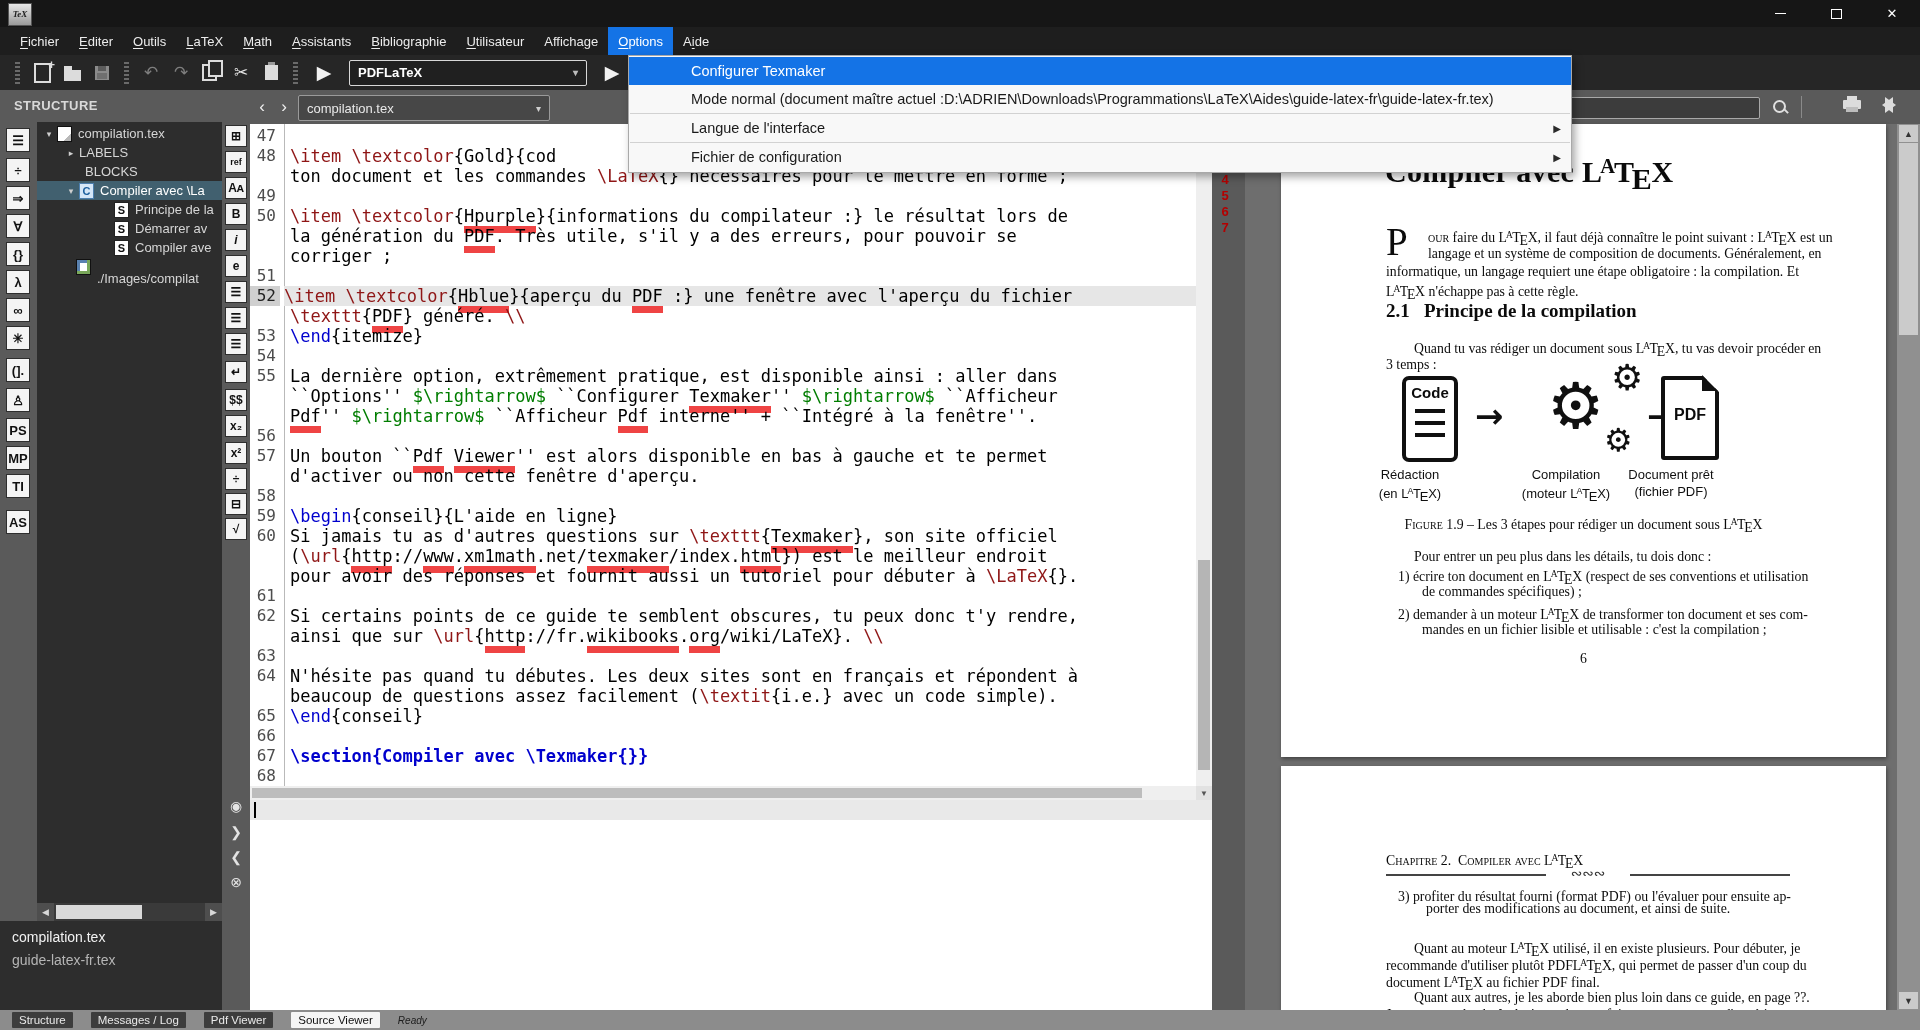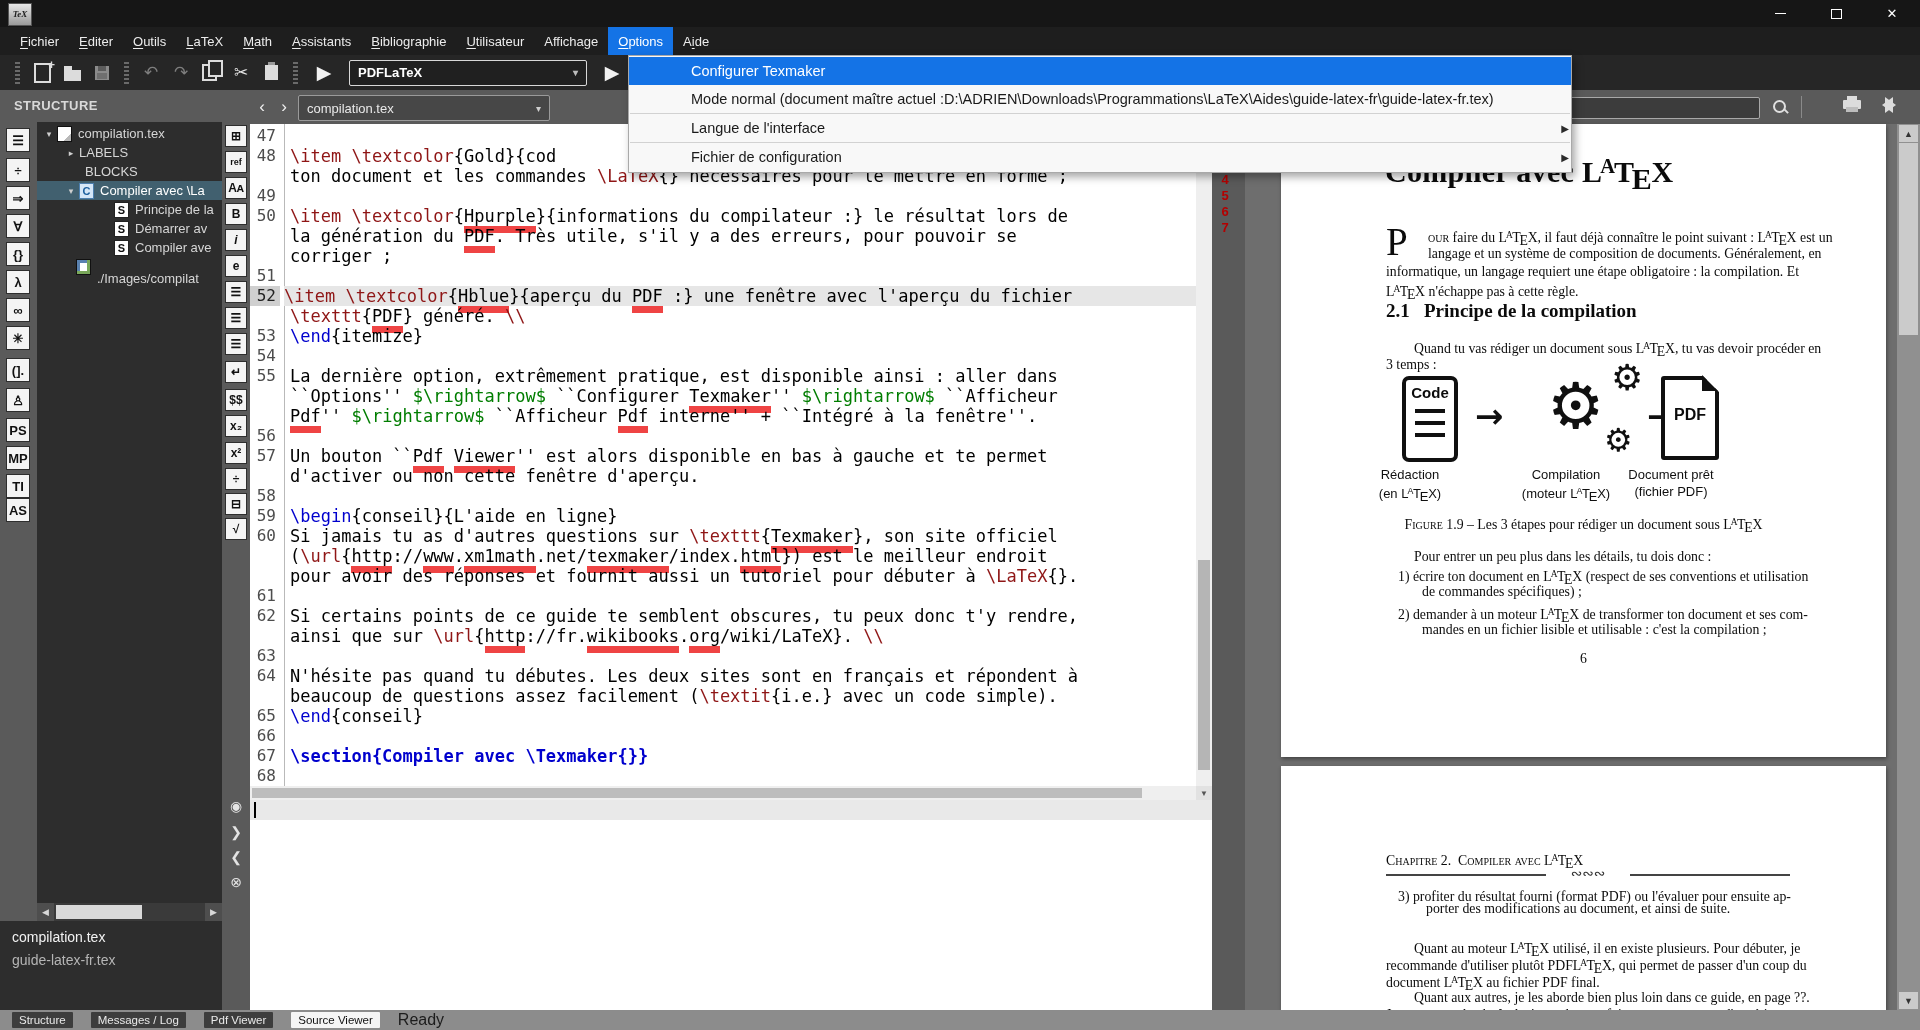--- a/index.html
+++ b/index.html
@@ -141,31 +141,31 @@
   .dstep{position:absolute;width:150px;text-align:center;font:13px "Liberation Sans",sans-serif;line-height:17px;color:#101010;}
   .rseg{position:absolute;height:1.5px;background:#444;}
   
   #pvscroll{position:absolute;left:1897px;top:124px;width:23px;height:886px;background:#909090;}
   .pvbtn{position:absolute;left:2px;width:19px;height:17px;background:#cbcbcb;color:#333;font-size:9px;display:flex;align-items:center;justify-content:center;}
   #pvthumb{position:absolute;left:2px;top:19px;width:19px;height:192px;background:#cbcbcb;}
 
   
   #popup{position:absolute;left:628px;top:55px;width:942px;background:#f8f8f8;border:1px solid #a9a9a9;z-index:60;
          box-shadow:3px 4px 8px rgba(0,0,0,.35);padding:1px 0;}
-  .pitem{height:28px;display:flex;align-items:center;padding-left:62px;padding-right:2px;font-size:14.5px;color:#1a1a1a;white-space:nowrap;}
+  .pitem{height:28px;display:flex;align-items:center;padding-left:62px;padding-right:10px;font-size:14.5px;color:#1a1a1a;white-space:nowrap;}
   .pitem.hl{background:#1473e6;color:#fff;}
   .psep{height:1px;background:#d2d2d2;margin:0 1px;}
   .sub-arrow{margin-left:auto;font-size:10px;color:#2b2b2b;}
 
   
   #statusbar{position:absolute;left:0;top:1010px;width:1920px;height:20px;background:#8c8c8c;display:flex;align-items:center;
              gap:18px;padding-left:12px;z-index:40;box-sizing:border-box;}
   .stab{height:16px;display:flex;align-items:center;padding:0 7px;font-size:11.5px;background:#3d3d3d;color:#e9e9e9;border-radius:1px;}
   .stab.active{background:#f5f5f5;color:#111;}
-  #status-msg{color:#1c1c1c;font-size:16px;}
+  #status-msg{color:#1c1c1c;font-size:10px;font-style:italic;}
 </style>
 </head>
 <body>
 
 <div id="root">
 
   <div id="titlebar">
     <div id="applogo">TeX</div>
     <div class="wbtn" id="btn-min"></div>
     <div class="wbtn" id="btn-max"></div>
@@ -233,21 +233,21 @@
         <div class="sym" style="top: 92px;">∀</div>
         <div class="sym" style="top: 120px;">{}</div>
         <div class="sym" style="top: 148px;">λ</div>
         <div class="sym" style="top: 176px;">∞</div>
         <div class="sym" style="top: 204px;">✳</div>
         <div class="sym" style="top: 236px;">(].</div>
         <div class="sym" style="top: 266px;">♙</div>
         <div class="sym" style="top: 296px;">PS</div>
         <div class="sym" style="top: 324px;">MP</div>
         <div class="sym" style="top: 352px;">TI</div>
-        <div class="sym" style="top: 376px;">AS</div>
+        <div class="sym" style="top: 388px;">AS</div>
       </div>
     <div id="tree">
         <div class="trow" style="top: 2px; padding-left: 7px;">
           <div class="exp">▾</div>
           <div class="tico doc"></div>
           <div style="overflow: hidden;">compilation.tex</div>
         </div>
         <div class="trow" style="top: 21px; padding-left: 29px;">
           <div class="exp">▸</div>
           <div style="overflow: hidden;">LABELS</div>

